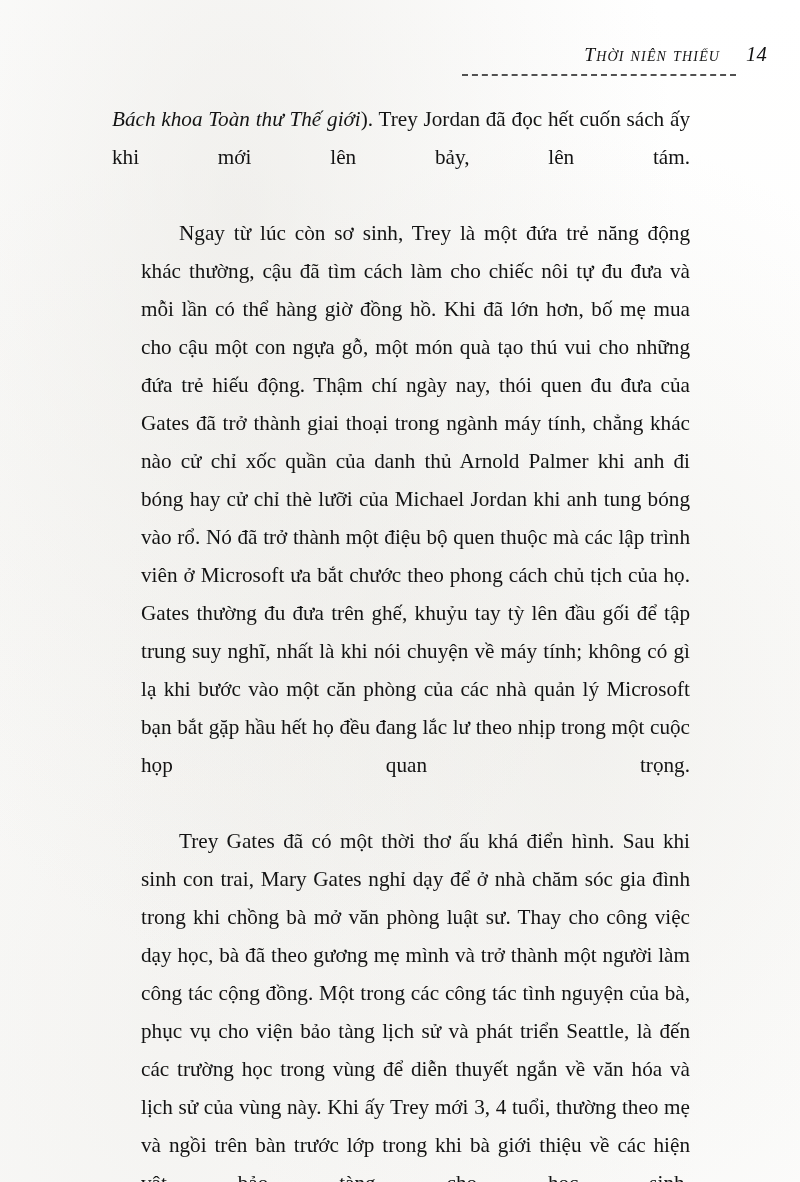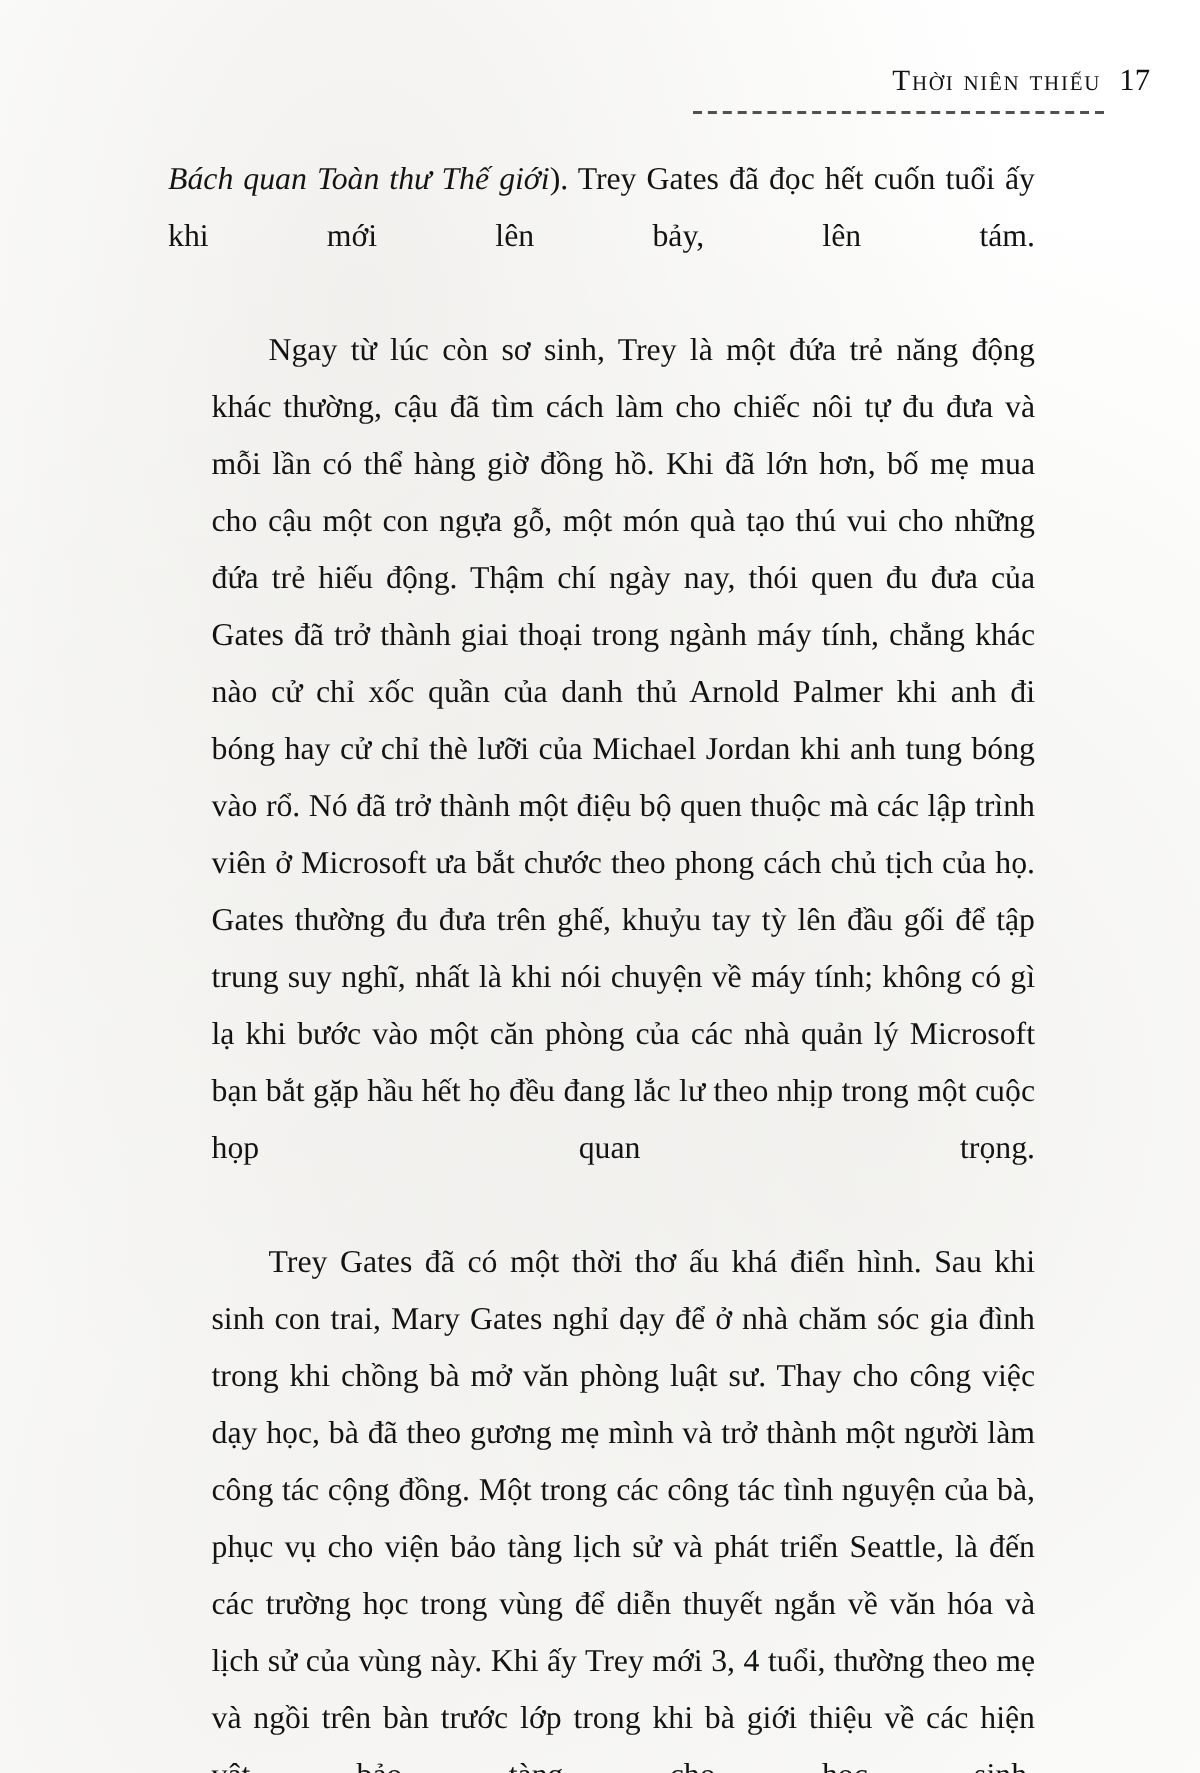--- a/index.html
+++ b/index.html
@@ -32,22 +32,23 @@
     position: absolute;
     top: 44px;
     left: 112px;
     right: 32px;
     height: 34px;
   }
   .rh-inner {
     display: flex;
     align-items: baseline;
     justify-content: flex-end;
-    gap: 12px;
+    gap: 26px;
     padding-right: 1px;
+    font-style: italic;
   }
   .rh-title {
     font-variant: small-caps;
     font-size: 19.5px;
     letter-spacing: 1.15px;
     color: #131313;
     white-space: nowrap;
     line-height: 1;
   }
   .rh-folio {
@@ -100,25 +101,25 @@
   }
 </style>
 </head>
 <body>
 
 <div class="page">
 
   <div class="running-head">
     <div class="rh-inner">
       <span class="rh-title">Thời niên thiếu</span>
-      <span class="rh-folio">17</span>
+      <span class="rh-folio">14</span>
     </div>
     <div class="rh-rule"></div>
   </div>
 
   <div class="textblock">
-      <p class="para cont"><span class="ital">Bách quan Toàn thư Thế giới</span><span>). Trey Gates đã đọc hết cuốn tuổi ấy khi mới lên bảy, lên tám.</span></p>
+      <p class="para cont"><span class="ital">Bách khoa Toàn thư Thế giới</span><span>). Trey Jordan đã đọc hết cuốn sách ấy khi mới lên bảy, lên tám.</span></p>
       <p class="para indent"><span>Ngay từ lúc còn sơ sinh, Trey là một đứa trẻ năng động khác thường, cậu đã tìm cách làm cho chiếc nôi tự đu đưa và mỗi lần có thể hàng giờ đồng hồ. Khi đã lớn hơn, bố mẹ mua cho cậu một con ngựa gỗ, một món quà tạo thú vui cho những đứa trẻ hiếu động. Thậm chí ngày nay, thói quen đu đưa của Gates đã trở thành giai thoại trong ngành máy tính, chẳng khác nào cử chỉ xốc quần của danh thủ Arnold Palmer khi anh đi bóng hay cử chỉ thè lưỡi của Michael Jordan khi anh tung bóng vào rổ. Nó đã trở thành một điệu bộ quen thuộc mà các lập trình viên ở Microsoft ưa bắt chước theo phong cách chủ tịch của họ. Gates thường đu đưa trên ghế, khuỷu tay tỳ lên đầu gối để tập trung suy nghĩ, nhất là khi nói chuyện về máy tính; không có gì lạ khi bước vào một căn phòng của các nhà quản lý Microsoft bạn bắt gặp hầu hết họ đều đang lắc lư theo nhịp trong một cuộc họp quan trọng.</span></p>
       <p class="para indent"><span>Trey Gates đã có một thời thơ ấu khá điển hình. Sau khi sinh con trai, Mary Gates nghỉ dạy để ở nhà chăm sóc gia đình trong khi chồng bà mở văn phòng luật sư. Thay cho công việc dạy học, bà đã theo gương mẹ mình và trở thành một người làm công tác cộng đồng. Một trong các công tác tình nguyện của bà, phục vụ cho viện bảo tàng lịch sử và phát triển Seattle, là đến các trường học trong vùng để diễn thuyết ngắn về văn hóa và lịch sử của vùng này. Khi ấy Trey mới 3, 4 tuổi, thường theo mẹ và ngồi trên bàn trước lớp trong khi bà giới thiệu về các hiện vật bảo tàng cho học sinh.</span></p>
       <p class="para indent"><span>Trong một cuốn sách gần đây, </span><span class="ital">Công cuộc tạo dựng Microsoft</span></p>
     </div>
 
 </div>
 
 </body></html>

